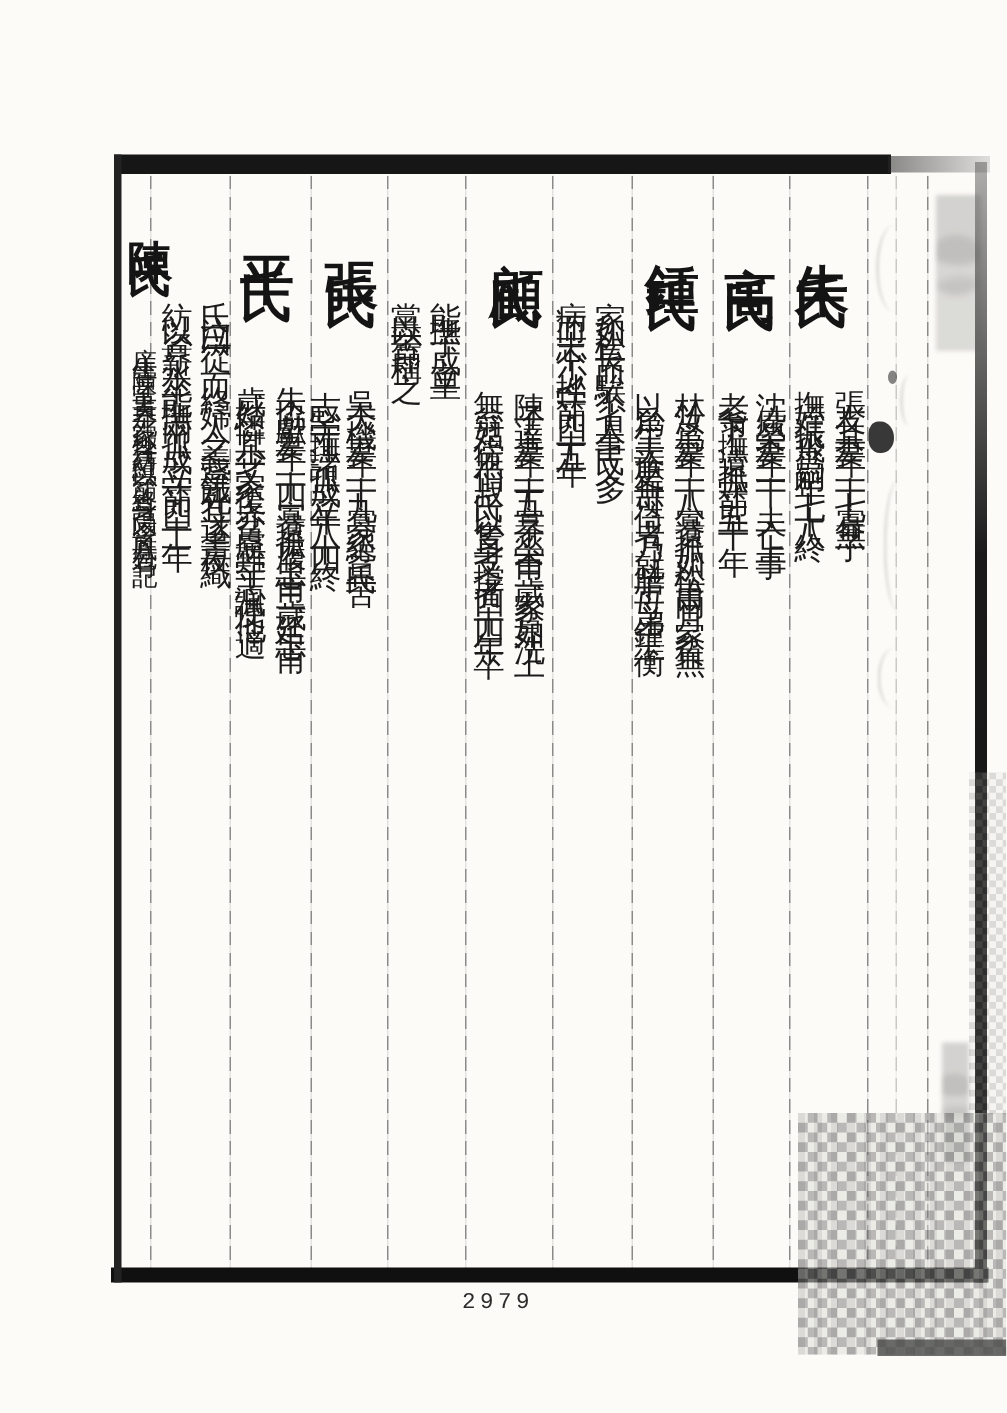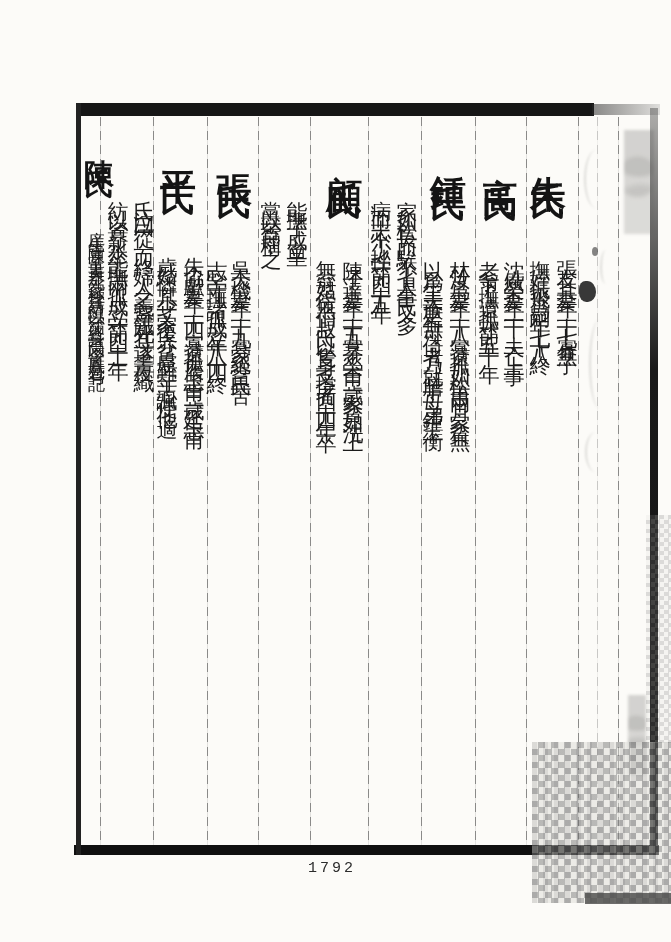--- a/index.html
+++ b/index.html
@@ -113,15 +113,15 @@
   <div class="bleed" style="left:589px;top:320px;width:18px;height:88px"></div>
   <div class="bleed" style="left:585px;top:432px;width:20px;height:40px"></div>
   <div class="bleed" style="left:600px;top:250px;width:10px;height:34px"></div>
   <div class="margin-ghost" style="left:624px;top:130px;width:30px;height:104px"></div>
   <div class="margin-ghost" style="left:628px;top:695px;width:18px;height:80px"></div>
 
   <div class="watermark-strip"></div>
   <div class="watermark"></div>
   <div class="watermark-bar"></div>
 
-  <div class="folio">1792</div>
+  <div class="folio">2979</div>
 
 </div>
 
 </body></html>

